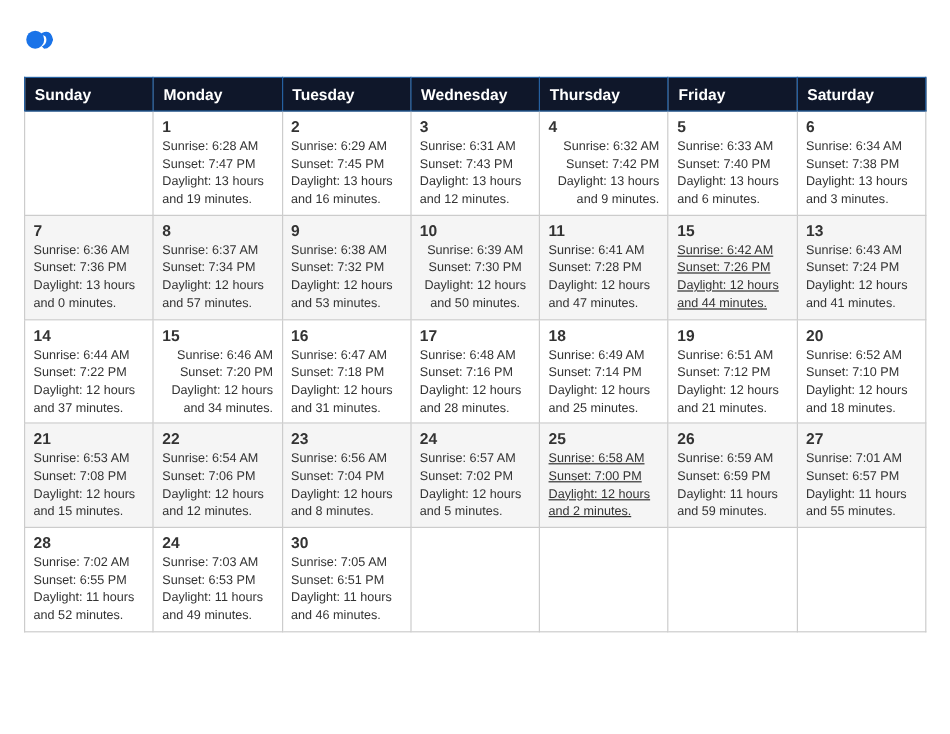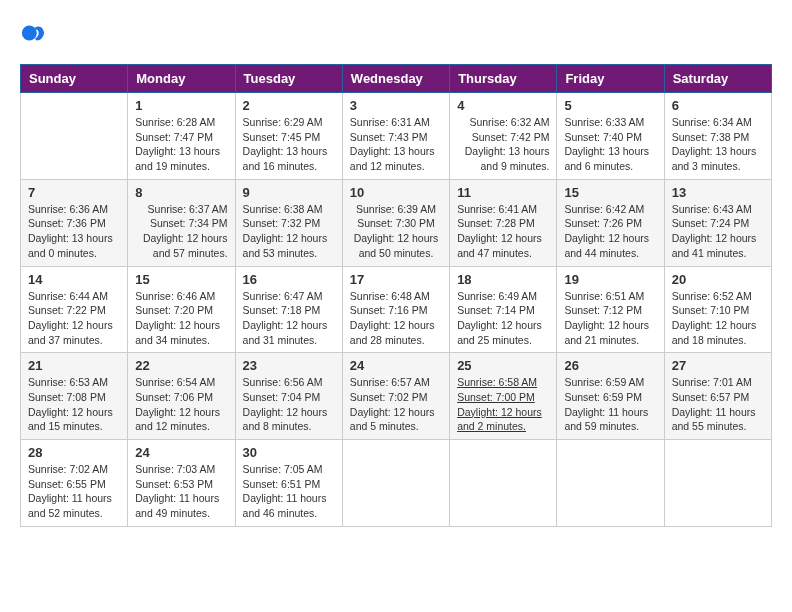--- a/index.html
+++ b/index.html
@@ -91,21 +91,21 @@
     }
     .empty-cell {
       background: #f9f9f9;
     }
     tr:nth-child(even) td {
       background: #f5f5f5;
     }
     tr:nth-child(odd) td {
       background: #fff;
     }
-    .calendar thead tr th { background: #701a75; }
+    .calendar thead tr th { background: #0f172a; }
   </style>
 </head>
 <body>
 
 <div class="header">
   <div class="logo">
     <svg class="logo-icon" viewBox="0 0 30 30" xmlns="http://www.w3.org/2000/svg">
       <circle cx="10" cy="14" r="8" fill="#1a73e8"></circle>
       <path d="M16 8 Q24 4 26 14 Q24 22 18 22 L16 20 Q20 18 20 14 Q20 10 16 10 Z" fill="#1a73e8"></path>
     </svg>
@@ -181,21 +181,21 @@
       <tr>
         <td>
           <span class="day-number">7</span>
           <div class="day-info" style="white-space: pre-line;">Sunrise: 6:36 AM
 Sunset: 7:36 PM
 Daylight: 13 hours
 and 0 minutes.</div>
         </td>
         <td>
           <span class="day-number">8</span>
-          <div class="day-info" style="white-space: pre-line; text-align: right;">Sunrise: 6:37 AM
+          <div class="day-info" style="white-space: pre-line;">Sunrise: 6:37 AM
 Sunset: 7:34 PM
 Daylight: 12 hours
 and 57 minutes.</div>
         </td>
         <td>
           <span class="day-number">9</span>
           <div class="day-info" style="white-space: pre-line;">Sunrise: 6:38 AM
 Sunset: 7:32 PM
 Daylight: 12 hours
 and 53 minutes.</div>
@@ -209,21 +209,21 @@
         </td>
         <td>
           <span class="day-number">11</span>
           <div class="day-info" style="white-space: pre-line;">Sunrise: 6:41 AM
 Sunset: 7:28 PM
 Daylight: 12 hours
 and 47 minutes.</div>
         </td>
         <td>
           <span class="day-number">15</span>
-          <div class="day-info" style="white-space: pre-line;">Sunrise: 6:42 AM
+          <div class="day-info" style="white-space: pre-line; text-decoration: underline;">Sunrise: 6:42 AM
 Sunset: 7:26 PM
 Daylight: 12 hours
 and 44 minutes.</div>
         </td>
         <td>
           <span class="day-number">13</span>
           <div class="day-info" style="white-space: pre-line;">Sunrise: 6:43 AM
 Sunset: 7:24 PM
 Daylight: 12 hours
 and 41 minutes.</div>
@@ -232,21 +232,21 @@
       <tr>
         <td>
           <span class="day-number">14</span>
           <div class="day-info" style="white-space: pre-line;">Sunrise: 6:44 AM
 Sunset: 7:22 PM
 Daylight: 12 hours
 and 37 minutes.</div>
         </td>
         <td>
           <span class="day-number">15</span>
-          <div class="day-info" style="white-space: pre-line;">Sunrise: 6:46 AM
+          <div class="day-info" style="white-space: pre-line; text-align: right;">Sunrise: 6:46 AM
 Sunset: 7:20 PM
 Daylight: 12 hours
 and 34 minutes.</div>
         </td>
         <td>
           <span class="day-number">16</span>
           <div class="day-info" style="white-space: pre-line;">Sunrise: 6:47 AM
 Sunset: 7:18 PM
 Daylight: 12 hours
 and 31 minutes.</div>

